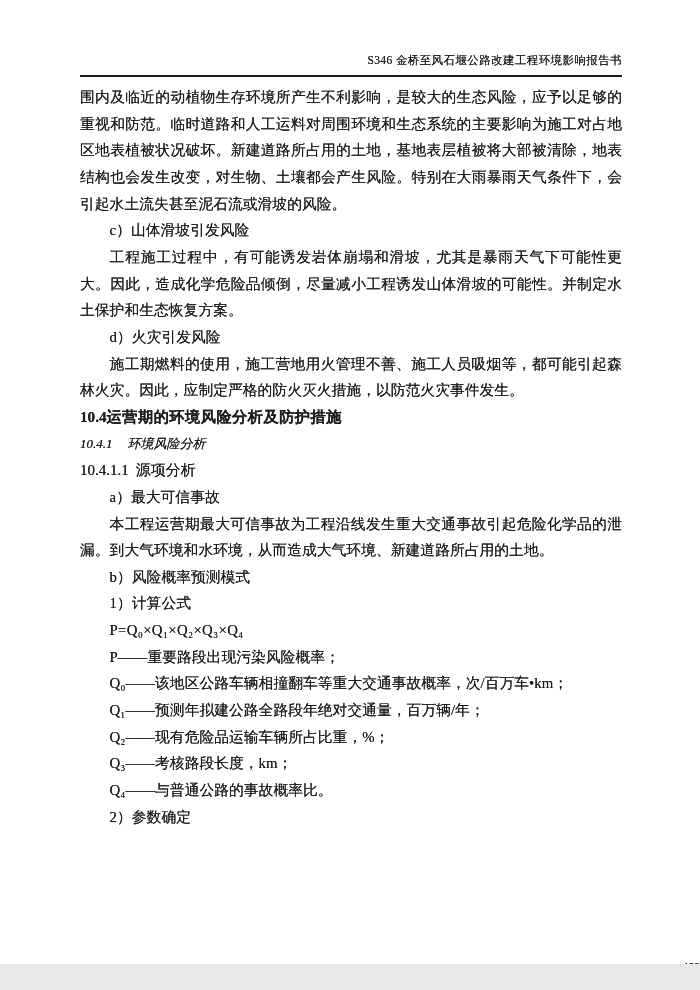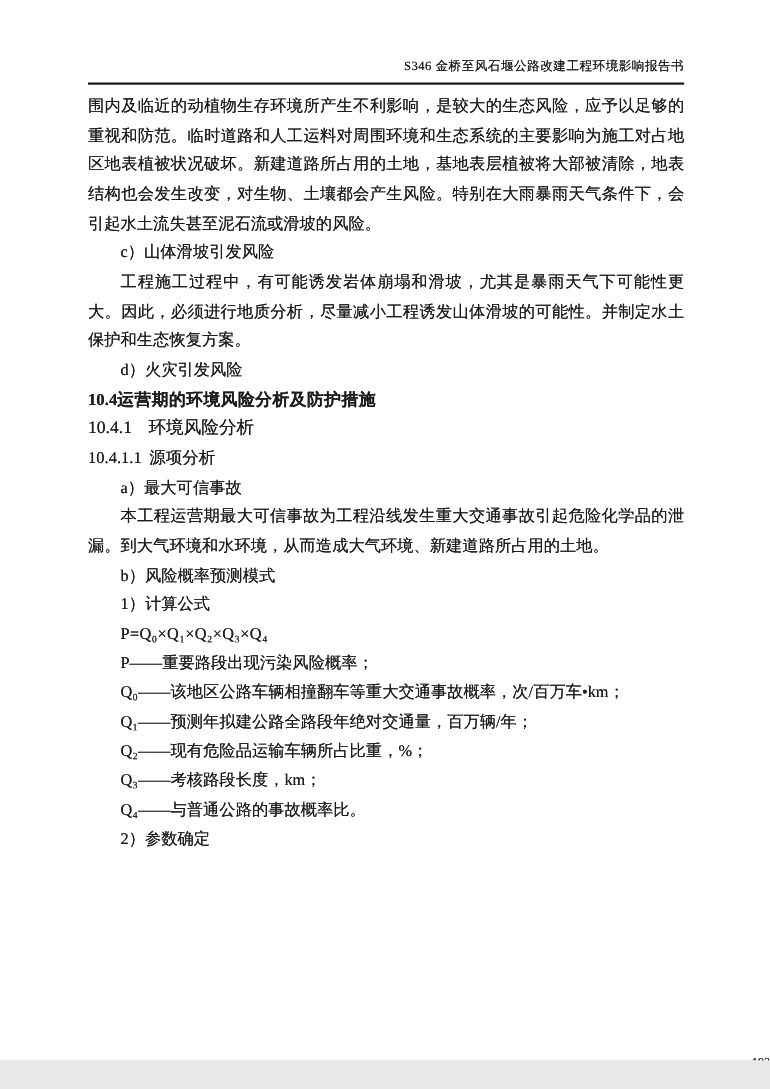--- a/index.html
+++ b/index.html
@@ -40,21 +40,21 @@
   p.paragraph.ind { text-indent: 2em; }
   p.label, p.formula, p.definition { text-indent: 2em; white-space: nowrap; }
   p.formula { letter-spacing: 0.3px; }
   .heading1 { font-size: 15.2px; white-space: nowrap; }
   .heading1 .hnum { font-weight: bold; }
   .heading1 .htitle {
     font-weight: bold;
     font-family: Liberation Sans, sans-serif;
     letter-spacing: 0.5px;
   }
-  .heading2 { font-size: 16px; white-space: nowrap; }
+  .heading2 { font-size: 13px; white-space: nowrap; font-style: italic; }
   .heading2 .hnum { margin-right: 15px; }
   .heading3 { font-size: 15px; white-space: nowrap; }
   .heading3 .hnum { margin-right: 7px; }
   .footer {
     position: absolute;
     top: 960px; left: 0;
     width: 700px;
     text-align: right;
     font-size: 11px;
   }
@@ -62,22 +62,23 @@
 </head>
 <body>
 
 <div class="page">
   <div class="header-text">S346 金桥至风石堰公路改建工程环境影响报告书</div>
   <div class="header-rule"></div>
 
   <div class="doc-body" id="doc-body">
       <p class="paragraph">围内及临近的动植物生存环境所产生不利影响，是较大的生态风险，应予以足够的重视和防范。临时道路和人工运料对周围环境和生态系统的主要影响为施工对占地区地表植被状况破坏。新建道路所占用的土地，基地表层植被将大部被清除，地表结构也会发生改变，对生物、土壤都会产生风险。特别在大雨暴雨天气条件下，会引起水土流失甚至泥石流或滑坡的风险。</p>
       <p class="label">c）山体滑坡引发风险</p>
-      <p class="paragraph ind">工程施工过程中，有可能诱发岩体崩塌和滑坡，尤其是暴雨天气下可能性更大。因此，必须进行地质分析，尽量减小工程诱发山体滑坡的可能性。并制定水土保护和生态恢复方案。</p>
+      <p class="paragraph ind">工程施工过程中，有可能诱发岩体崩塌和滑坡，尤其是暴雨天气下可能性更大。因此，造成化学危险品倾倒，尽量减小工程诱发山体滑坡的可能性。并制定水土保护和生态恢复方案。</p>
       <p class="label">d）火灾引发风险</p>
+      <p class="paragraph ind">施工期燃料的使用，施工营地用火管理不善、施工人员吸烟等，都可能引起森林火灾。因此，应制定严格的防火灭火措施，以防范火灾事件发生。</p>
       <div class="heading1"><span class="hnum">10.4</span><span class="htitle">运营期的环境风险分析及防护措施</span></div>
       <div class="heading2"><span class="hnum">10.4.1</span><span class="htitle">环境风险分析</span></div>
       <div class="heading3"><span class="hnum">10.4.1.1</span><span class="htitle">源项分析</span></div>
       <p class="label">a）最大可信事故</p>
       <p class="paragraph ind">本工程运营期最大可信事故为工程沿线发生重大交通事故引起危险化学品的泄漏。到大气环境和水环境，从而造成大气环境、新建道路所占用的土地。</p>
       <p class="label">b）风险概率预测模式</p>
       <p class="label">1）计算公式</p>
       <p class="formula">P=Q₀×Q₁×Q₂×Q₃×Q₄</p>
       <p class="definition">P——重要路段出现污染风险概率；</p>
       <p class="definition">Q₀——该地区公路车辆相撞翻车等重大交通事故概率，次/百万车•km；</p>

